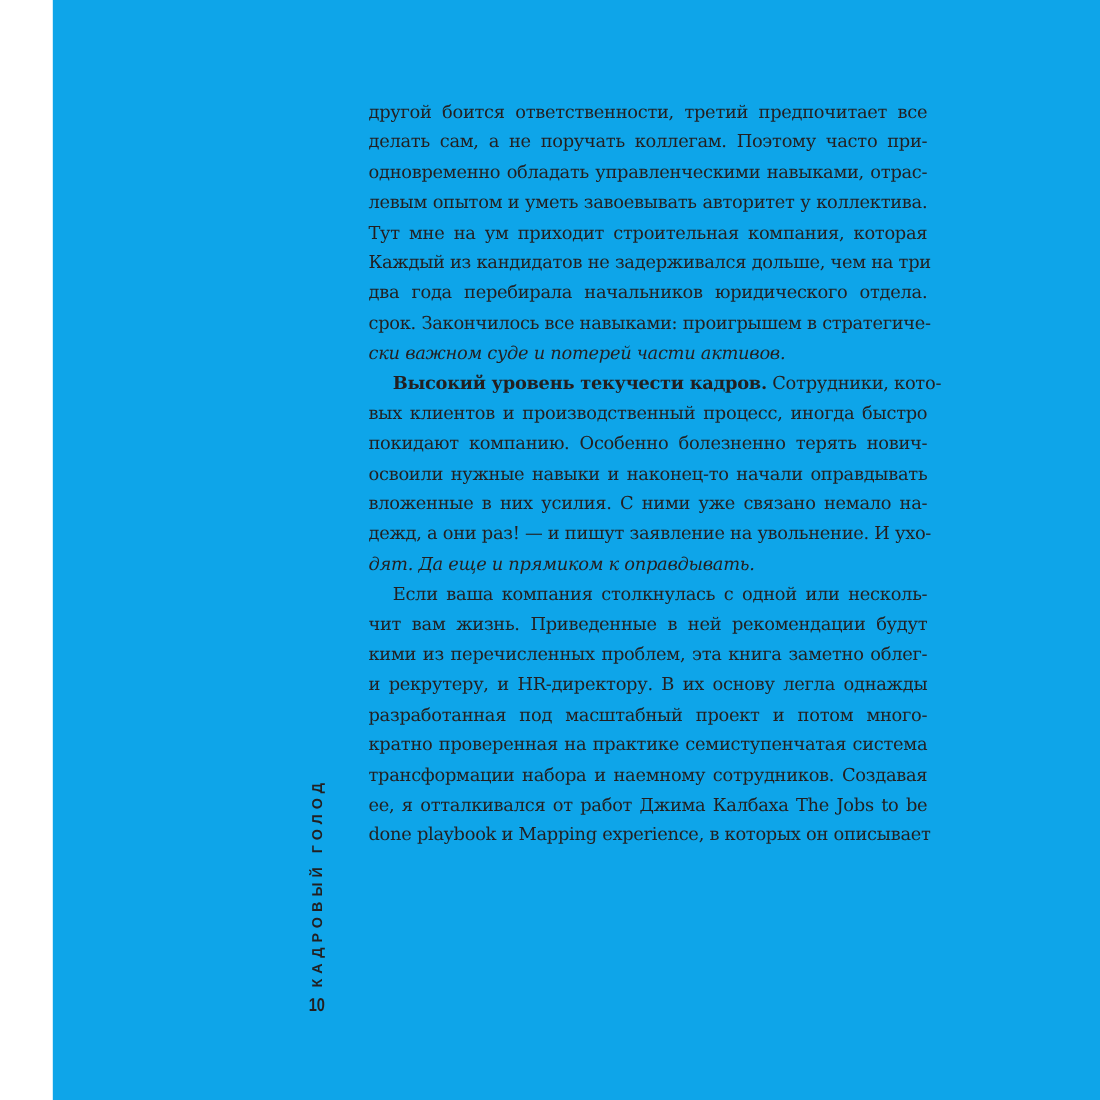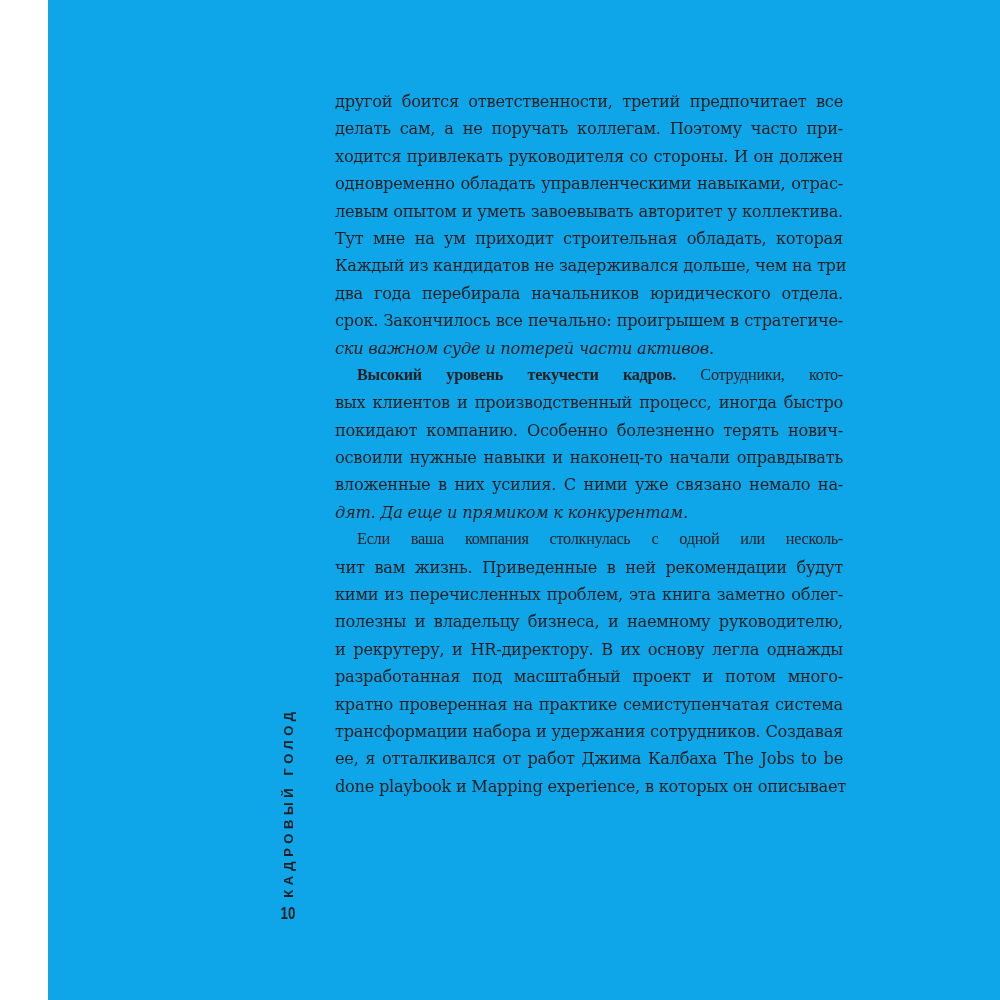--- a/index.html
+++ b/index.html
@@ -38,21 +38,20 @@
       text-align-last: justify;
       height: 27.4px;
       letter-spacing: -0.25px;
     }
     .line.last {
       text-align-last: left;
       font-style: italic;
     }
     .line.indent {
       padding-left: 22px;
-      font-family: Liberation Serif, serif;
     }
     .bold {
       font-weight: bold;
     }
     .running-head {
       position: absolute;
       left: 228px;
       top: 717px;
       width: 24px;
       height: 170px;
@@ -84,44 +83,43 @@
     }
   </style>
 </head>
 <body>
 
 <div class="page">
 
   <div class="text-block">
     <span class="line">другой боится ответственности, третий предпочитает все</span>
     <span class="line">делать сам, а не поручать коллегам. Поэтому часто при-</span>
-    <span class="line">ходится привлекать руководителя со стороны. И он должен</span>
     <span class="line">одновременно обладать управленческими навыками, отрас-</span>
     <span class="line">левым опытом и уметь завоевывать авторитет у коллектива.</span>
-    <span class="line">Тут мне на ум приходит строительная обладать, которая</span>
+    <span class="line">Тут мне на ум приходит строительная компания, которая</span>
     <span class="line">Каждый из кандидатов не задерживался дольше, чем на три</span>
     <span class="line">два года перебирала начальников юридического отдела.</span>
-    <span class="line">срок. Закончилось все печально: проигрышем в стратегиче-</span>
+    <span class="line">срок. Закончилось все навыками: проигрышем в стратегиче-</span>
     <span class="line last">ски важном суде и потерей части активов.</span>
 
     <span class="line indent"><span class="bold">Высокий уровень текучести кадров.</span><span> Сотрудники, кото-</span></span>
     <span class="line">вых клиентов и производственный процесс, иногда быстро</span>
     <span class="line">покидают компанию. Особенно болезненно терять нович-</span>
     <span class="line">освоили нужные навыки и наконец-то начали оправдывать</span>
     <span class="line">вложенные в них усилия. С ними уже связано немало на-</span>
-    <span class="line last">дят. Да еще и прямиком к конкурентам.</span>
+    <span class="line">дежд, а они раз! — и пишут заявление на увольнение. И ухо-</span>
+    <span class="line last">дят. Да еще и прямиком к оправдывать.</span>
 
     <span class="line indent">Если ваша компания столкнулась с одной или несколь-</span>
     <span class="line">чит вам жизнь. Приведенные в ней рекомендации будут</span>
     <span class="line">кими из перечисленных проблем, эта книга заметно облег-</span>
-    <span class="line">полезны и владельцу бизнеса, и наемному руководителю,</span>
     <span class="line">и рекрутеру, и HR-директору. В их основу легла однажды</span>
     <span class="line">разработанная под масштабный проект и потом много-</span>
     <span class="line">кратно проверенная на практике семиступенчатая система</span>
-    <span class="line">трансформации набора и удержания сотрудников. Создавая</span>
+    <span class="line">трансформации набора и наемному сотрудников. Создавая</span>
     <span class="line">ее, я отталкивался от работ Джима Калбаха The Jobs to be</span>
     <span class="line">done playbook и Mapping experience, в которых он описывает</span>
   </div>
 
   <div class="running-head">
     <span>КАДРОВЫЙ ГОЛОД</span>
   </div>
 
   <div class="page-number">10</div>
 

